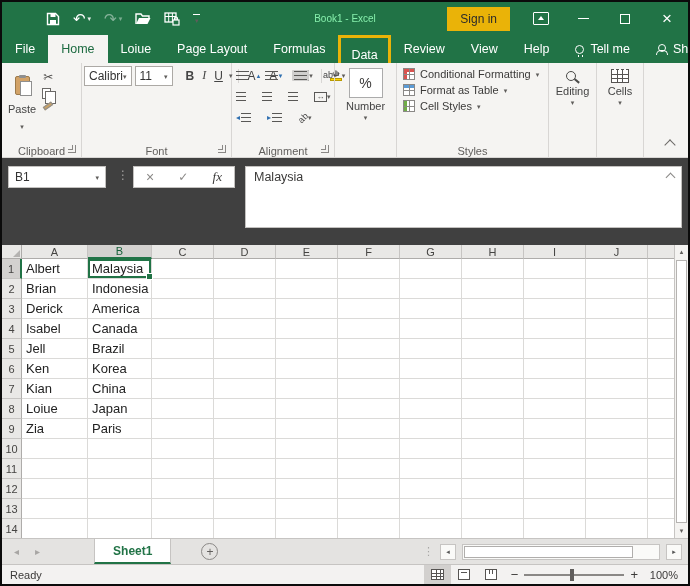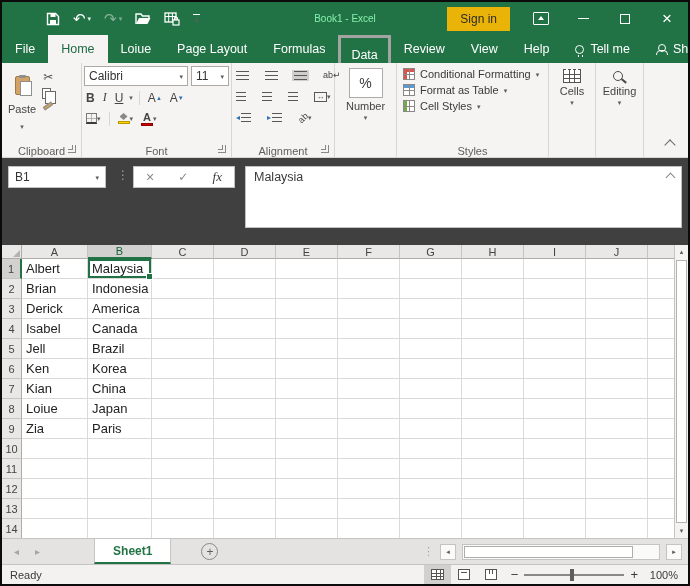--- a/index.html
+++ b/index.html
@@ -23,21 +23,21 @@
   .ribbonopts{width:16px;height:13px;border:1px solid #fff;border-radius:1px;position:relative}
   .ribbonopts::after{content:"";position:absolute;left:4px;top:3px;border-left:3px solid transparent;border-right:3px solid transparent;border-bottom:4px solid #fff}
   .min-bar{width:11px;height:1px;background:#fff;display:block}
   .max-box{width:10px;height:10px;border:1px solid #fff;display:block}
   .close-x{font-size:17px;line-height:1}
 
   
   .tabrow{height:28px;background:#217346;display:flex;align-items:stretch;color:#fff;font-size:12.5px}
   .tab{display:flex;align-items:center;padding:0 13px;white-space:nowrap}
   .tab.active{background:#f5f4f2;color:#1d6b41}
-  .tab.red-frame{border:3px solid #a3a3a3;padding:17px 10px}
+  .tab.red-frame{border:3px solid #eab308;padding:17px 10px}
   .tab-spacer{flex:1}
   .bulb{width:9px;height:9px;border:1.2px solid #fff;border-radius:50%;position:relative;margin-right:6px}
   .bulb::after{content:"";position:absolute;left:2px;bottom:-4px;width:3px;height:2px;border-left:1px solid #fff;border-right:1px solid #fff}
   .person{width:11px;height:10px;position:relative;margin-right:6px}
   .person::before{content:"";position:absolute;left:2px;top:0;width:6px;height:6px;border:1.2px solid #fff;border-radius:50%}
   .person::after{content:"";position:absolute;left:0;bottom:-1px;width:10px;height:4px;border:1.2px solid #fff;border-bottom:none;border-radius:5px 5px 0 0}
 
   
   .ribbon{height:95px;background:#f5f4f2;display:flex;position:relative;border-bottom:1px solid #d8d6d4}
   .grp{border-right:1px solid #d8d6d4;display:flex;flex-direction:column;position:relative;padding:3px 2px 0 2px}
@@ -57,21 +57,21 @@
   .clipboard-ic::after{content:"";position:absolute;left:4px;top:4px;width:10px;height:13px;background:#fff;border:1px solid #8f8f8f}
   .paste-lbl{font-size:11px;color:#444}
   .clip-mini{display:flex;flex-direction:column;justify-content:flex-start;gap:3px;padding-top:4px}
   .scissors{font-size:12px;color:#4e4c4a;line-height:1}
   .copy-ic{width:9px;height:11px;border:1px solid #6b6967;background:#fff;position:relative}
   .copy-ic::after{content:"";position:absolute;left:2px;top:2px;width:9px;height:11px;border:1px solid #6b6967;background:#fff}
   .brush-ic{width:10px;height:4px;background:#c8a165;border:1px solid #8f8f8f;transform:rotate(-35deg)}
 
   
   .g-font{width:150px}
-  .font-col{display:flex;flex-direction:column;width:100%;gap:2px}
+  .font-col{display:flex;width:100%;gap:11px}
   .combo-row{display:flex;gap:3px}
   .combo{background:#fff;border:1px solid #aca9a5;height:20px;display:flex;align-items:center;font-size:12px;color:#333;padding:0 4px;justify-content:space-between}
   .combo.name{flex:1}
   .combo.size{width:38px}
   .fmt-row{display:flex;align-items:center;gap:4px;height:19px;font-size:12px;color:#444}
   .b{font-weight:bold}.i{font-style:italic;font-family:"Liberation Serif",serif}.u{text-decoration:underline}
   .grow-a{font-size:12px;position:relative}.grow-a sup{font-size:6px;color:#2f6fb0}
   .vdiv{width:1px;height:14px;background:#d8d6d4;margin:0 2px}
   .border-ic{width:11px;height:11px;border:1px solid #7a7876;border-bottom:2px solid #3b3a39;position:relative}
   .border-ic::before{content:"";position:absolute;left:4px;top:0;width:1px;height:100%;background:#b5b3b1}
@@ -447,36 +447,36 @@
               <span>Cell Styles</span>
               <span class="dd">▾</span>
             </div>
         </div>
       </div>
       <div class="grp-label">
           <span>Styles</span>
         </div>
     </div>
 
+    <div class="grp g-edit">
+      <div class="grp-body">
+        <div class="big-col">
+          <span class="mag"></span>
+          <span class="big-lbl">Editing</span>
+          <span class="dd">▾</span>
+        </div>
+      </div>
+      <div class="grp-label"></div>
+    </div>
+
     <div class="grp g-cells">
       <div class="grp-body">
         <div class="big-col">
           <span class="table-ic"></span>
           <span class="big-lbl">Cells</span>
-          <span class="dd">▾</span>
-        </div>
-      </div>
-      <div class="grp-label"></div>
-    </div>
-
-    <div class="grp g-edit">
-      <div class="grp-body">
-        <div class="big-col">
-          <span class="mag"></span>
-          <span class="big-lbl">Editing</span>
           <span class="dd">▾</span>
         </div>
       </div>
       <div class="grp-label"></div>
     </div>
 
     <span class="collapse"></span>
   </div>
 
   <div class="fstrip">

